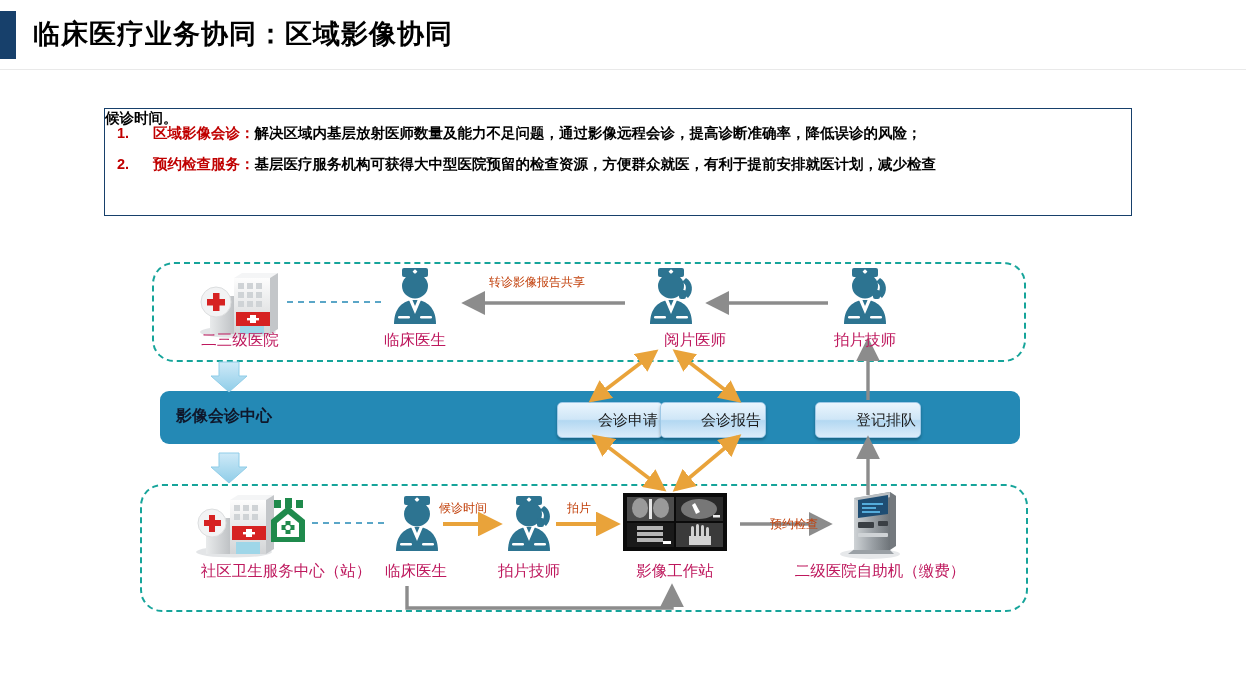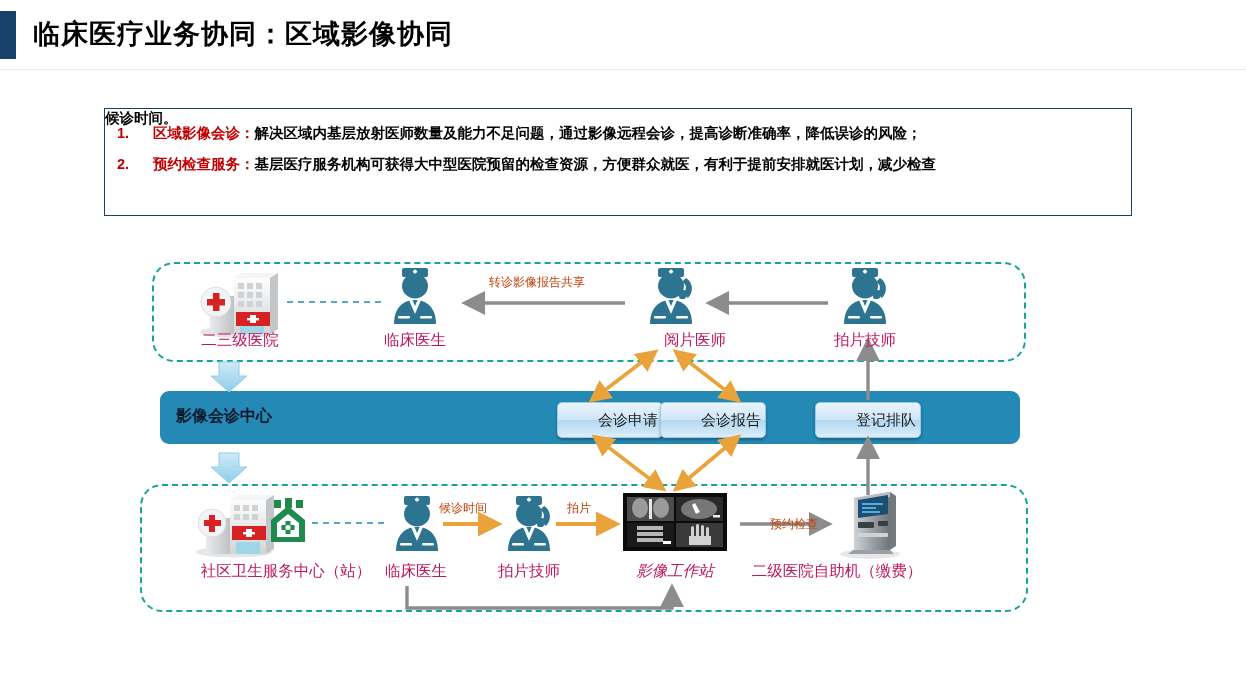--- a/index.html
+++ b/index.html
@@ -317,18 +317,18 @@
 <div class="node-label" style="left:176px;top:330px;width:128px;">二三级医院</div>
 <div class="node-label" style="left:360px;top:330px;width:110px;">临床医生</div>
 <div class="node-label" style="left:616px;top:330px;width:110px;text-align:right;">阅片医师</div>
 <div class="node-label" style="left:810px;top:330px;width:110px;">拍片技师</div>
 
 <div class="conn-label" style="left:489px;top:274px;">转诊影像报告共享</div>
 
 <div class="node-label" style="left:188px;top:561px;width:196px;">社区卫生服务中心（站）</div>
 <div class="node-label" style="left:361px;top:561px;width:110px;">临床医生</div>
 <div class="node-label" style="left:474px;top:561px;width:110px;">拍片技师</div>
-<div class="node-label" style="left:620px;top:561px;width:110px;font-style:italic;">影像工作站</div>
-<div class="node-label" style="left:735px;top:561px;width:204px;">二级医院自助机（缴费）</div>
+<div class="node-label" style="left:620px;top:561px;width:110px;">影像工作站</div>
+<div class="node-label" style="left:778px;top:561px;width:204px;">二级医院自助机（缴费）</div>
 
 <div class="conn-label" style="left:439px;top:500px;">候诊时间</div>
 <div class="conn-label" style="left:567px;top:500px;">拍片</div>
 <div class="conn-label" style="left:746px;top:516px;margin-left:24px;">预约检查</div>
 
 </body></html>

